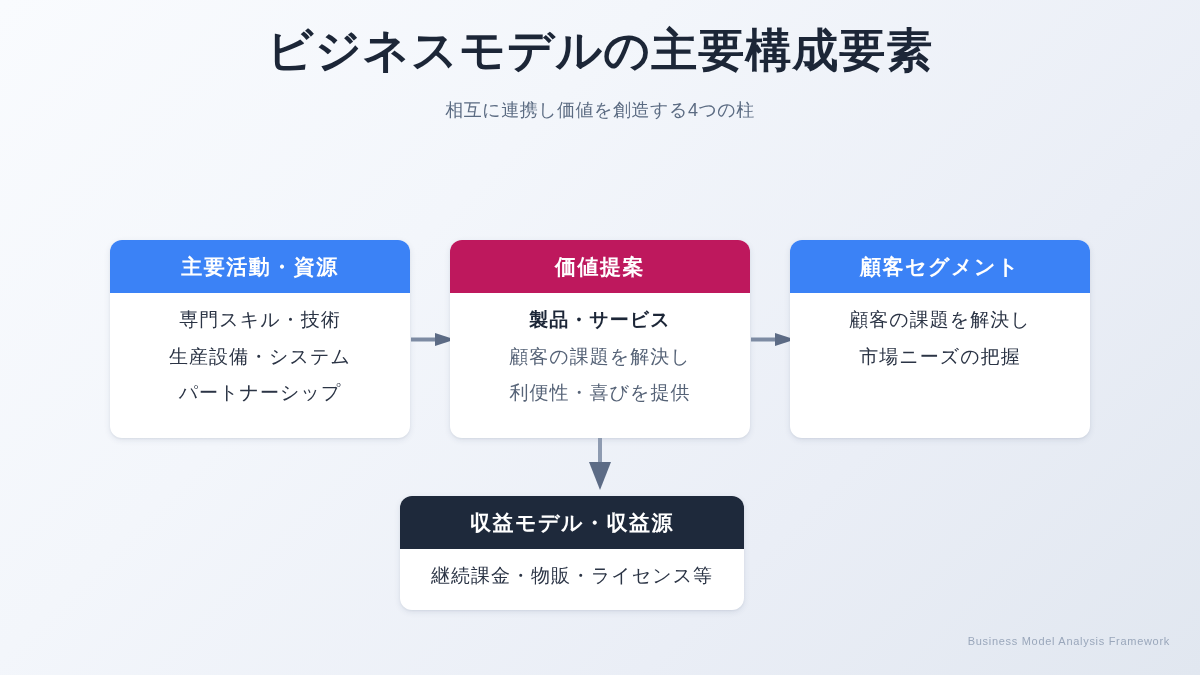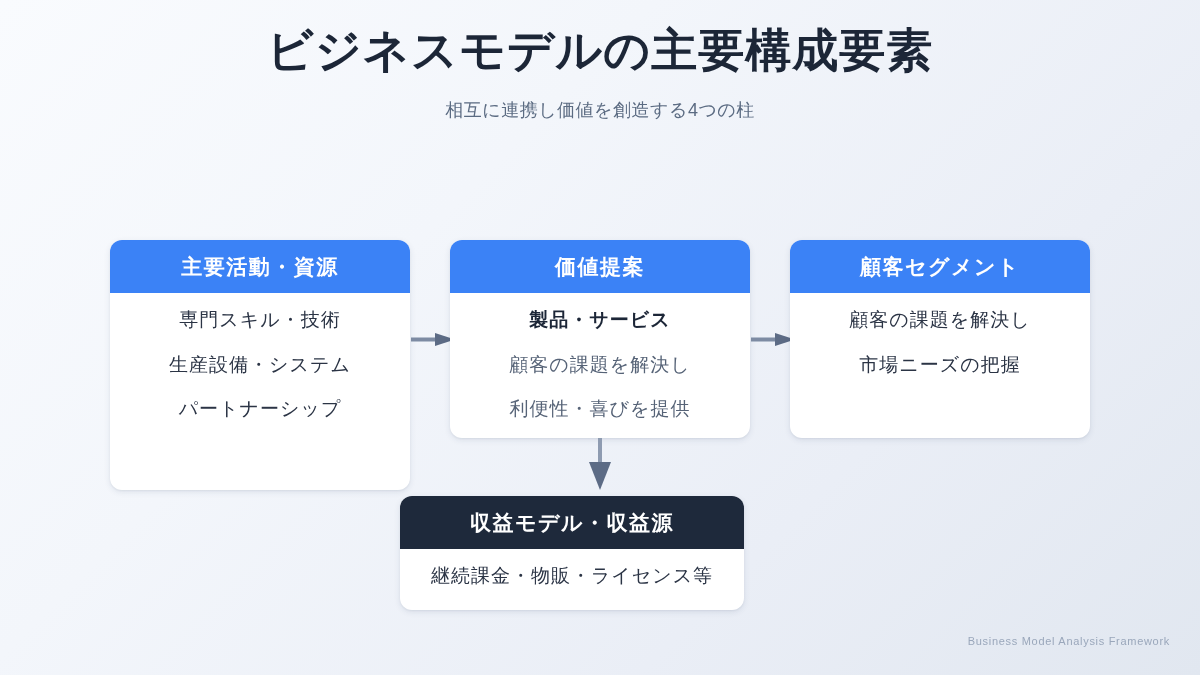--- a/index.html
+++ b/index.html
@@ -48,34 +48,34 @@
     font-size:21px;
     font-weight:bold;
     letter-spacing:1.5px;
   }
   .card-body {
     padding:14px 10px 12px;
     display:flex;
     flex-direction:column;
     align-items:center;
     justify-content:space-between;
-    gap:19px;
+    gap:11px;
   }
   .card-line {
     font-size:19px;
     color:#2b3murky;
     color:#2b3445;
     letter-spacing:1px;
     line-height:1.35;
     text-align:center;
   }
   .card-line.muted { color:#566377; }
   .card-line.strong { font-weight:bold; color:#1c2637; }
 
-  #card-activities { left:110px; top:240px; width:300px; height:250px; }
+  #card-activities { left:110px; top:240px; width:300px; height:198px; }
   #card-value      { left:450px; top:240px; width:300px; height:198px; }
   #card-customer   { left:790px; top:240px; width:300px; height:198px; }
   #card-revenue    { left:400px; top:496px; width:344px; height:114px; }
 
   #card-revenue .card-body { padding-top:14px; }
 
   
   .arrow-h {
     position:absolute;
     top:332px;
@@ -114,21 +114,21 @@
 </div>
 
 <div class="arrow-h" id="arrow-1">
   <svg width="44" height="13" viewBox="0 0 44 13">
     <rect x="0" y="4.5" width="26" height="4" fill="#7d8ba3"></rect>
     <polygon points="24,0 44,6.5 24,13" fill="#5c6b85"></polygon>
   </svg>
 </div>
 
 <div class="card" id="card-value">
-  <div class="card-head" style="background-color: #3b82f6;">価値提案</div>
+  <div class="card-head" style="background-color: #be185d;">価値提案</div>
   <div class="card-body">
     <div class="card-line strong">製品・サービス</div>
     <div class="card-line muted">顧客の課題を解決し</div>
     <div class="card-line muted">利便性・喜びを提供</div>
   </div>
 </div>
 
 <div class="arrow-h" id="arrow-2">
   <svg width="44" height="13" viewBox="0 0 44 13">
     <rect x="0" y="4.5" width="26" height="4" fill="#7d8ba3"></rect>

